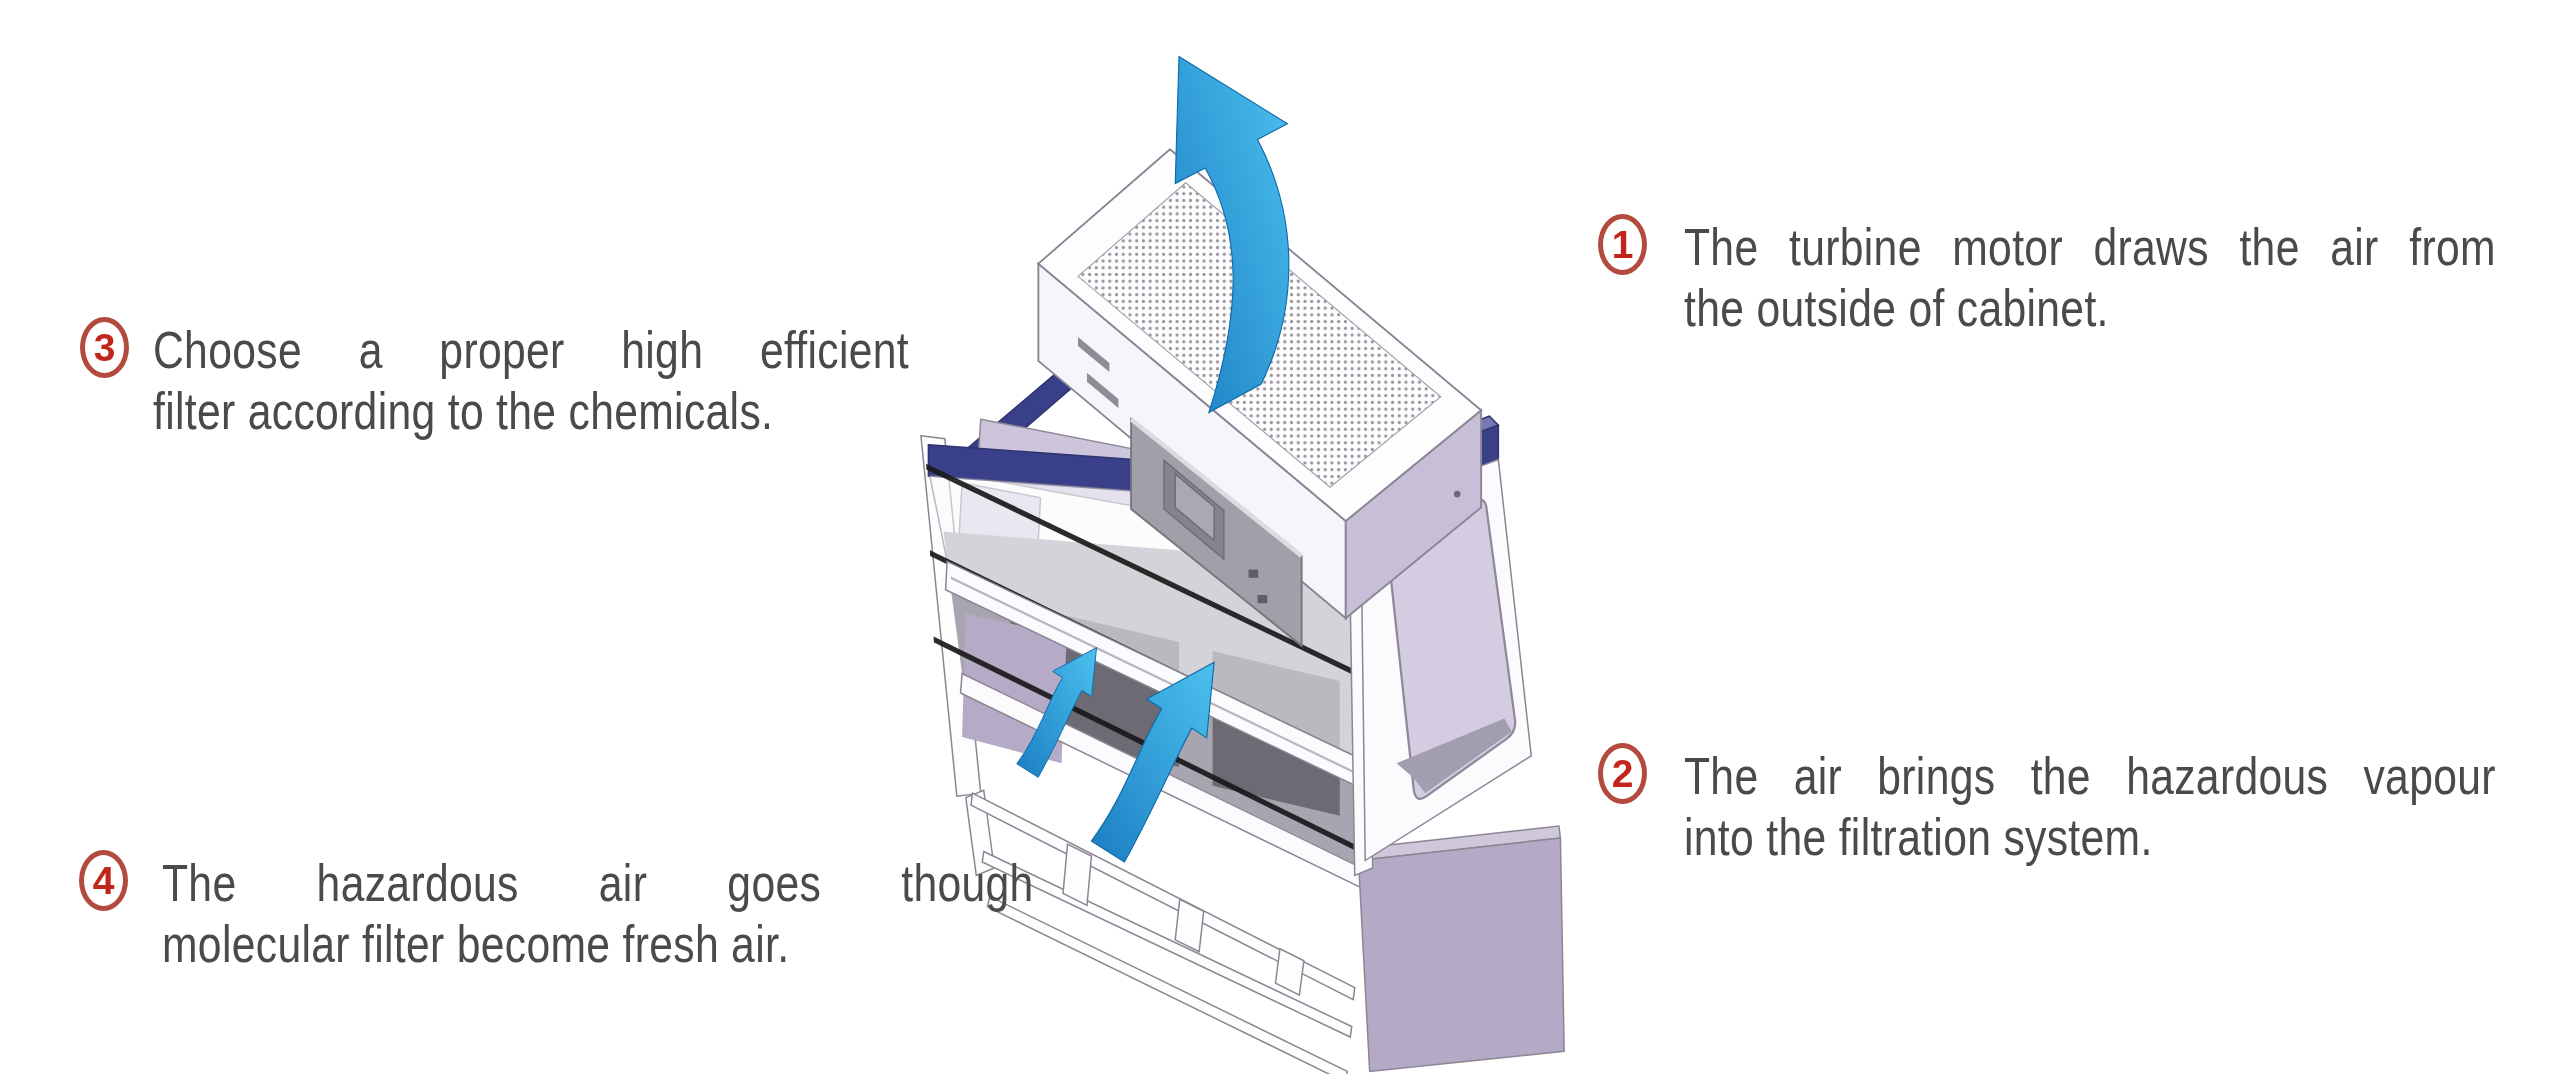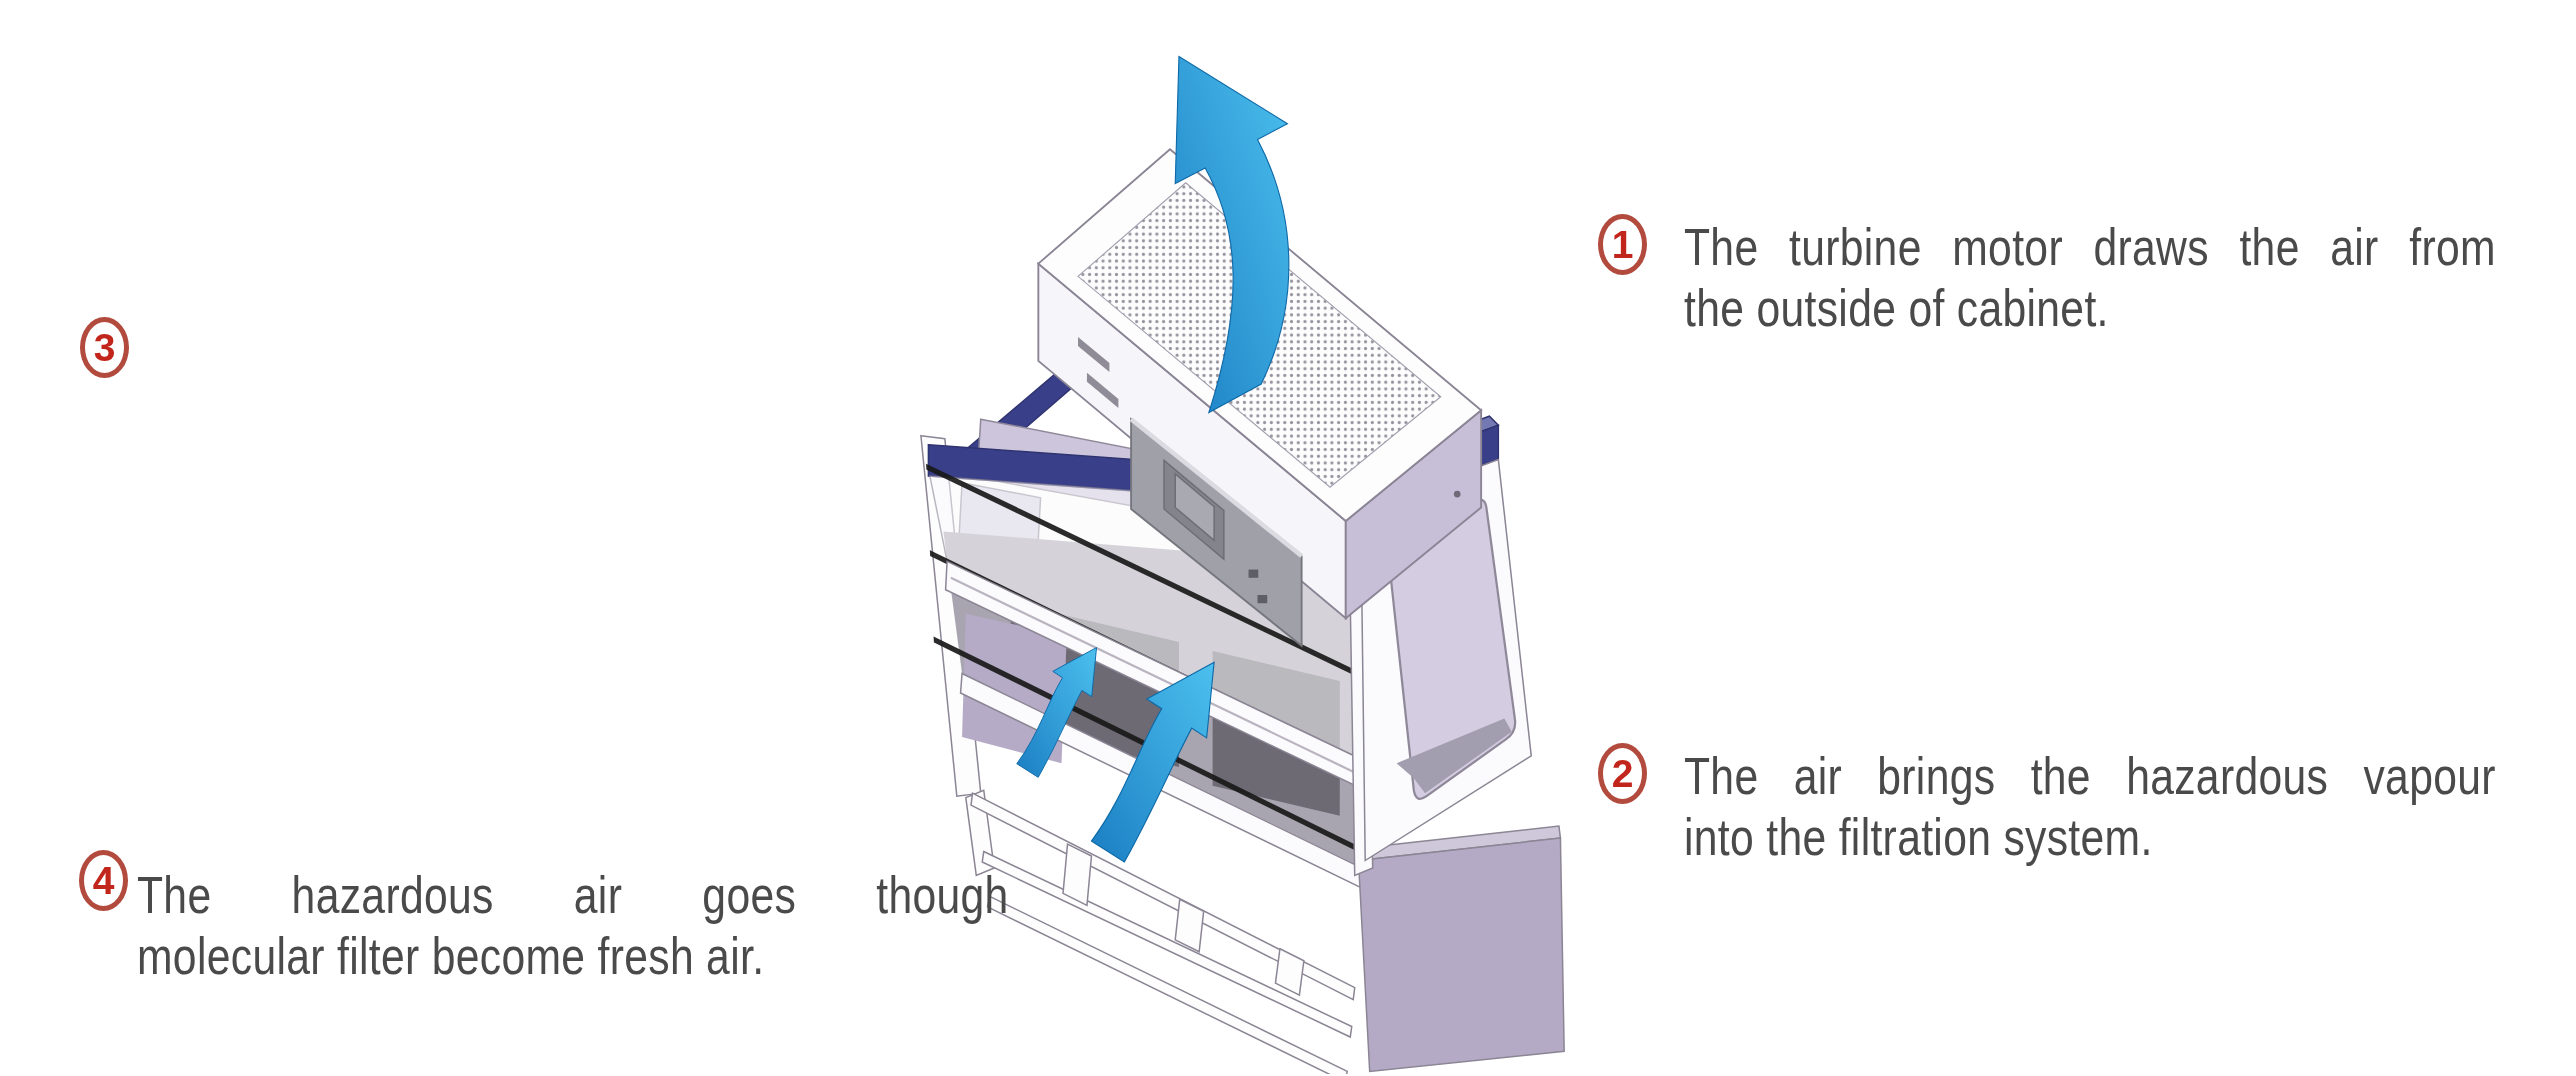--- a/index.html
+++ b/index.html
@@ -16,21 +16,21 @@
     background:transparent;
   }
   .n1{left:1598px;top:214px;}
   .n2{left:1598px;top:743px;}
   .n3{left:80px;top:317px;}
   .n4{left:79px;top:850px;}
   .txt{position:absolute;color:#4a4a4a;}
   .t1{left:1684px;top:217px;}
   .t2{left:1684px;top:746px;}
   .t3{left:153px;top:320px;}
-  .t4{left:137px;top:853px;margin-top:12px;}
+  .t4{left:162px;top:853px;}
   .l{
     font-size:52px;line-height:61px;letter-spacing:0.4px;
     transform:scaleX(0.82);transform-origin:0 0;white-space:nowrap;
   }
   .j{white-space:normal;text-align:justify;text-align-last:justify;}
   .t1 .j,.t2 .j{width:990px;}
   .t3 .j{width:922px;}
   .t4 .j{width:1063px;}
 </style>
 </head>
@@ -144,20 +144,24 @@
     <div class="l">the outside of cabinet.</div>
   </div>
 
   <span class="badge n2">2</span>
   <div class="txt t2">
     <div class="l j">The air brings the hazardous vapour</div>
     <div class="l">into the filtration system.</div>
   </div>
 
   <span class="badge n3">3</span>
+  <div class="txt t3">
+    <div class="l j">Choose a proper high efficient</div>
+    <div class="l">filter according to the chemicals.</div>
+  </div>
 
   <span class="badge n4">4</span>
   <div class="txt t4">
     <div class="l j">The hazardous air goes though</div>
     <div class="l">molecular filter become fresh air.</div>
   </div>
 
 </div>
 
 

